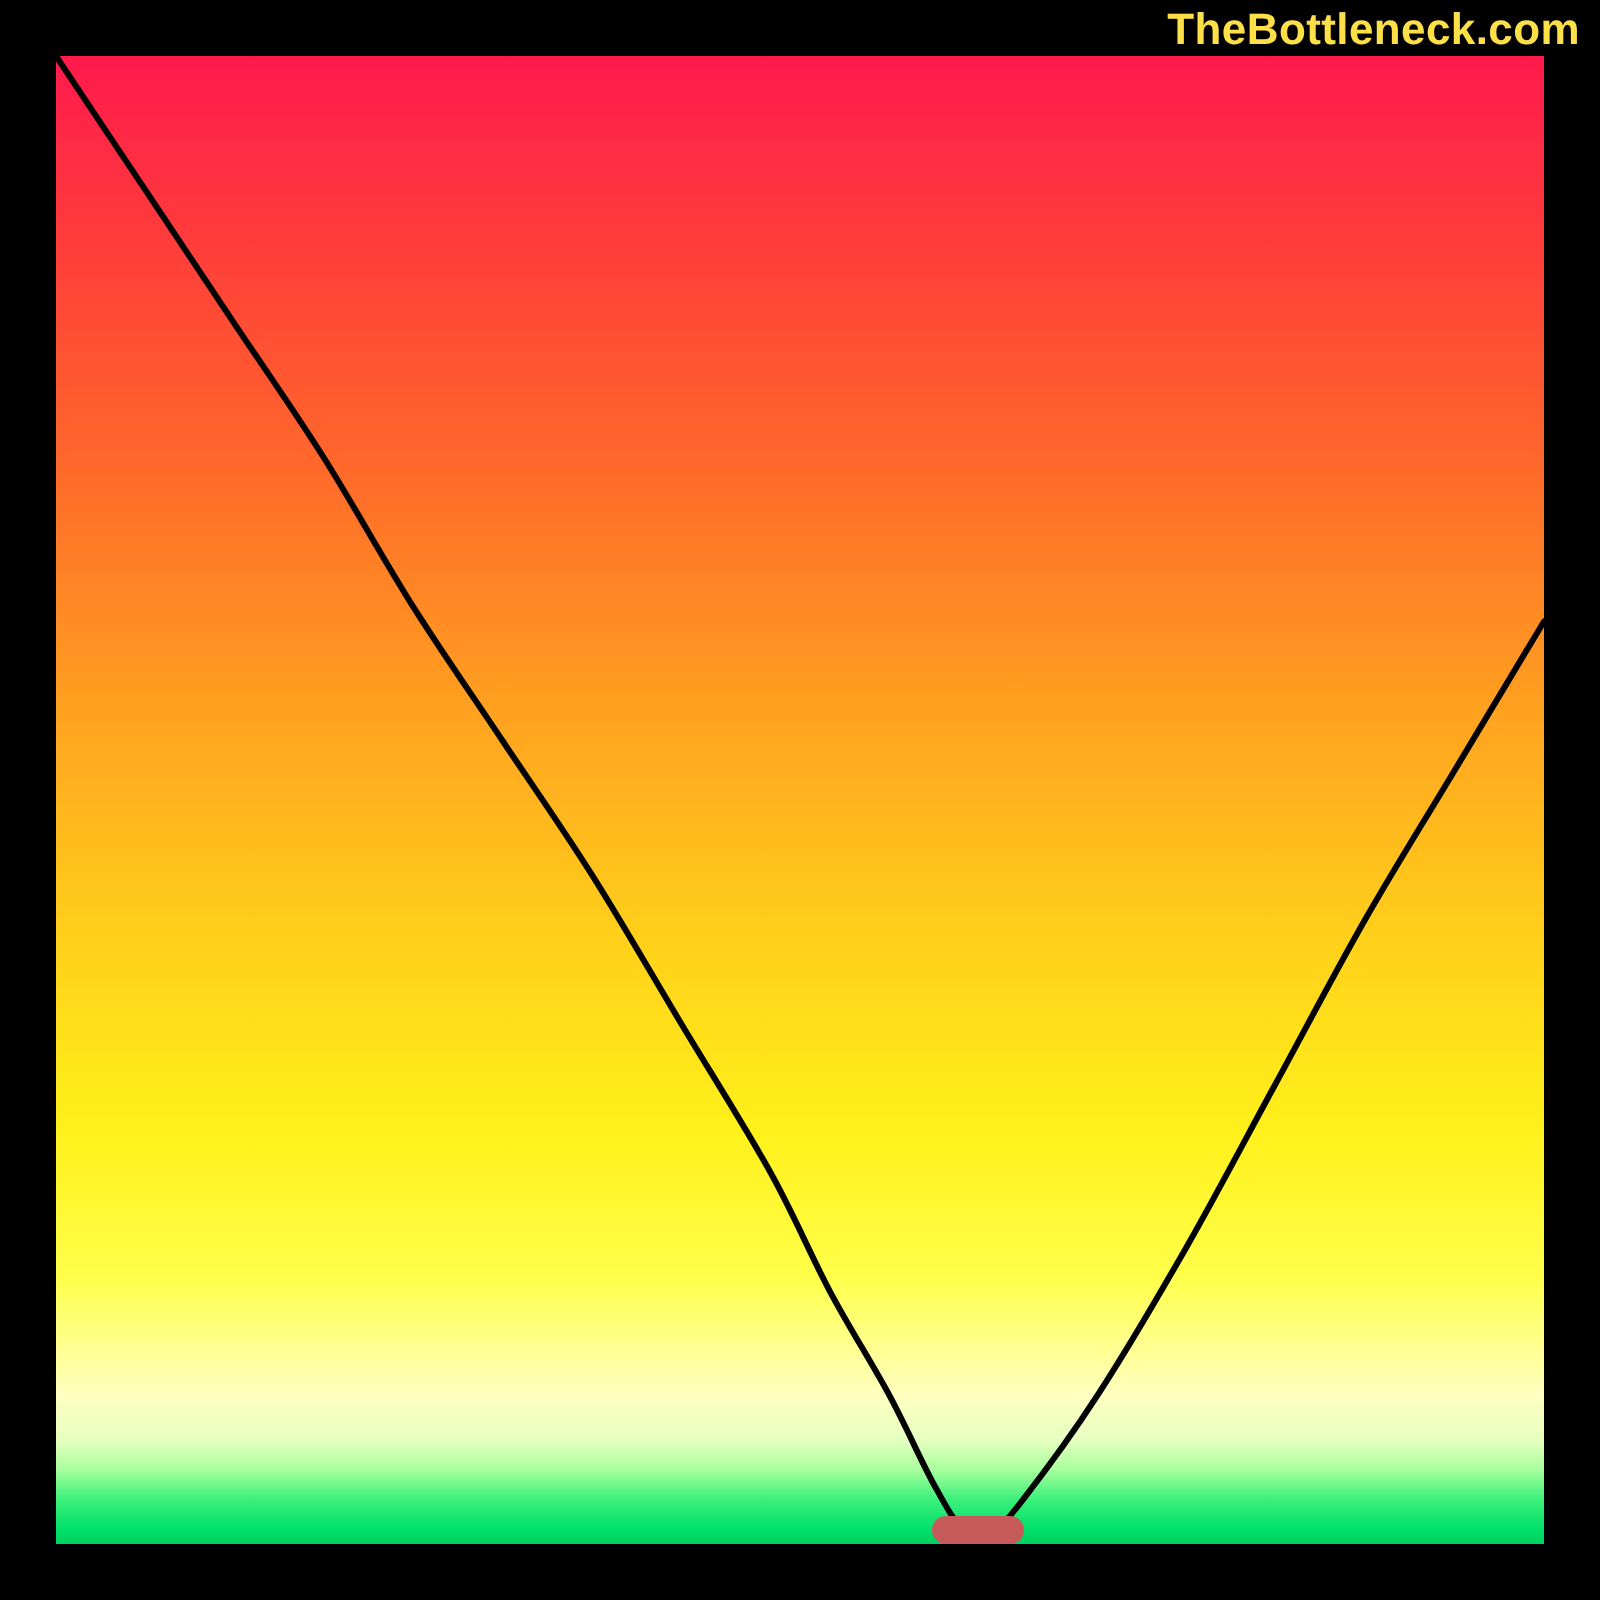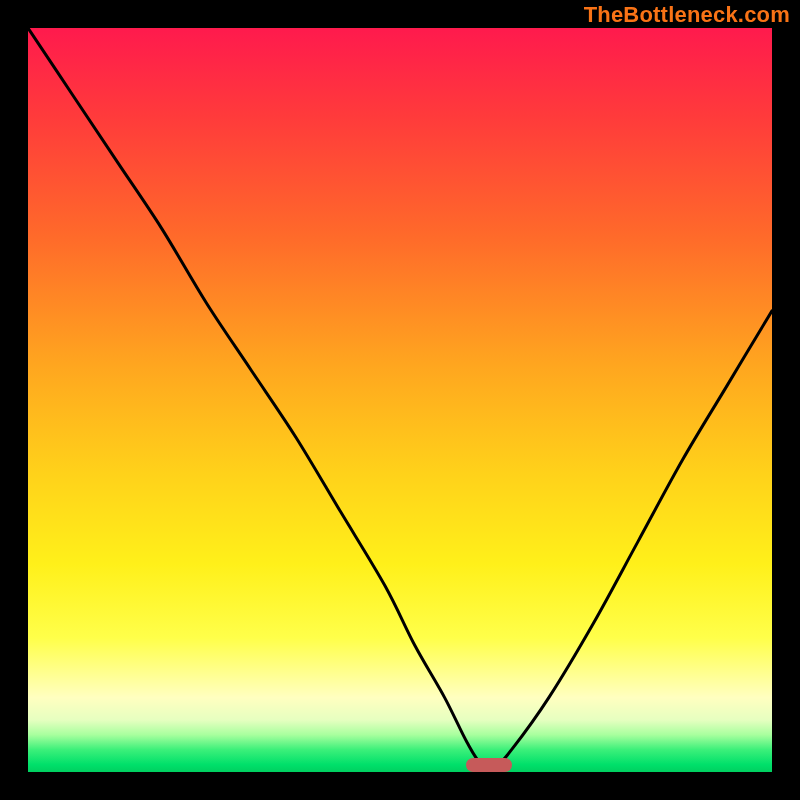--- a/index.html
+++ b/index.html
@@ -14,21 +14,21 @@
   .stage {
     position: relative;
     width: 800px;
     height: 800px;
     background: #000;
   }
   .watermark {
     position: absolute;
     top: 2px;
     right: 10px;
-    color: #f97316;
+    color: #fde047;
     font-size: 22px;
     font-weight: 600;
     letter-spacing: 0.2px;
     z-index: 50;
   }
   .plot {
     position: absolute;
     left: 28px;
     top: 28px;
     width: 744px;

